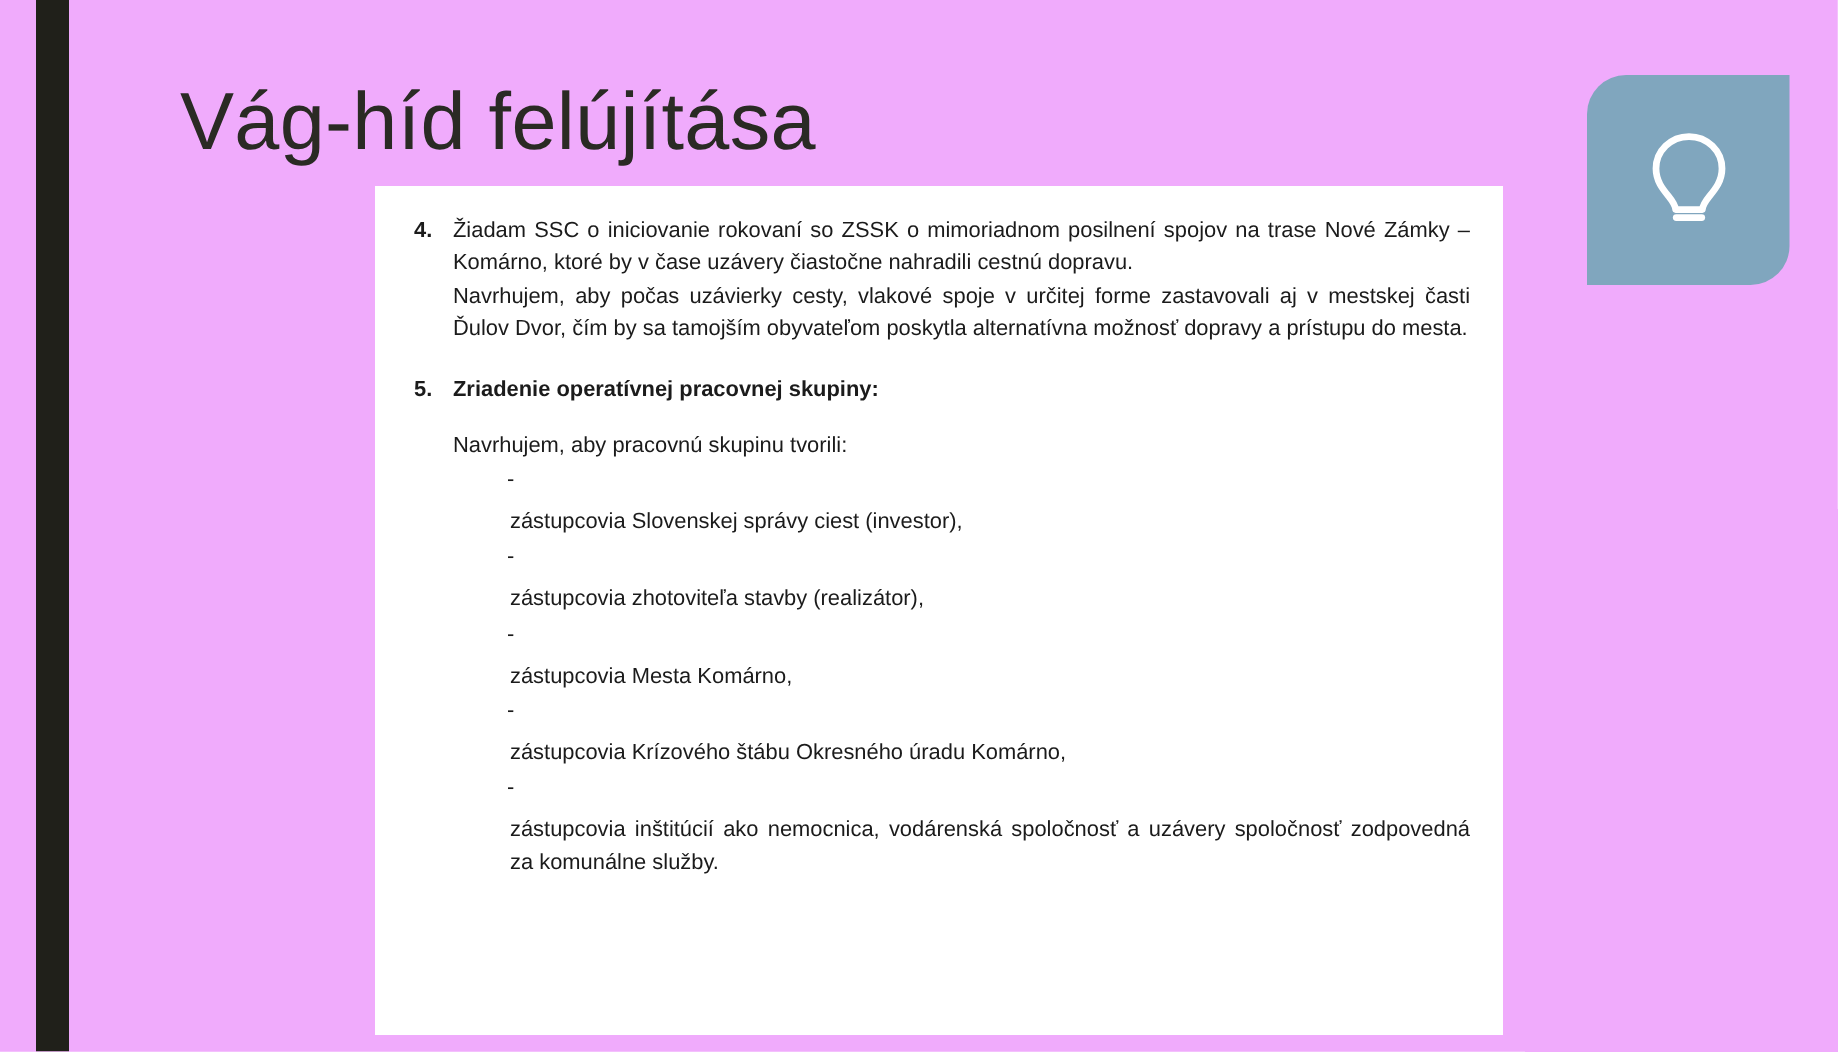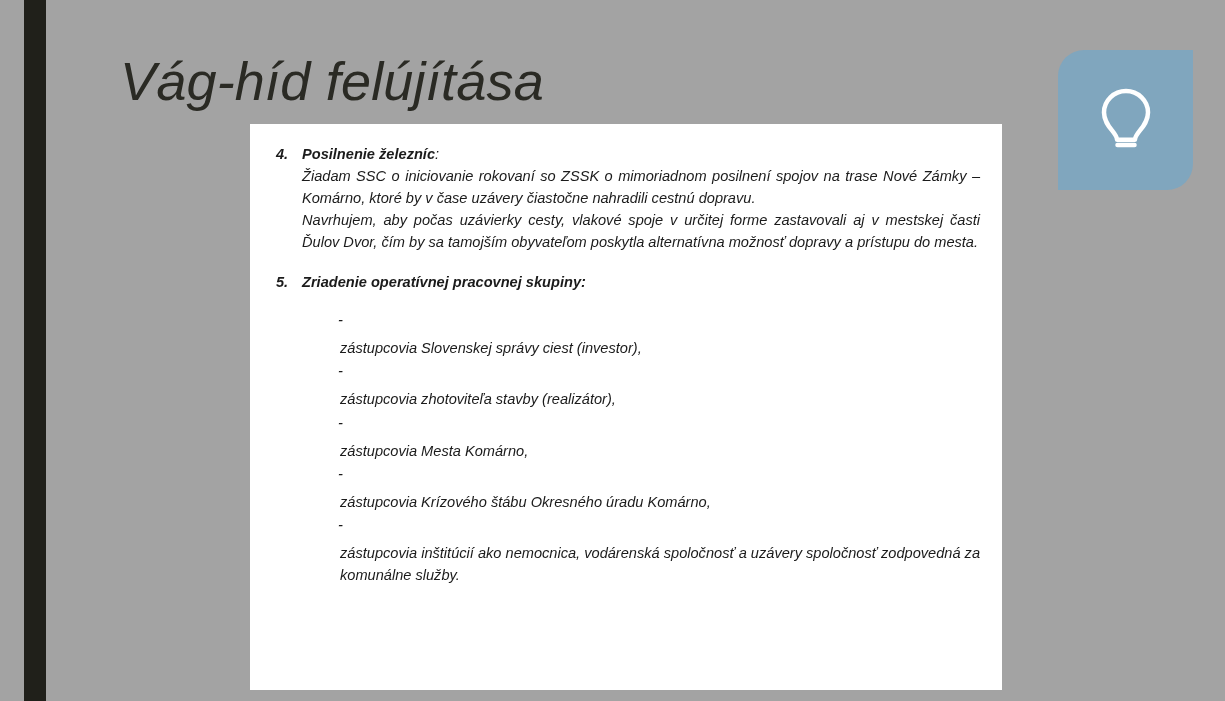--- a/index.html
+++ b/index.html
@@ -10,24 +10,23 @@
     width: 1225px;
     height: 701px;
     background: #ffffff;
     font-family: "Liberation Sans", sans-serif;
     overflow: hidden;
   }
   .slide {
     position: relative;
     width: 1225px;
     height: 701px;
-    background: #a3a3a3;
+    background: #f0abfc;
     box-sizing: border-box;
     overflow: hidden;
-    font-style: italic;
   }
   .left-bar {
     position: absolute;
     left: 24px;
     top: 0;
     width: 22px;
     height: 701px;
     background: #20201a;
   }
   .slide-title {
@@ -147,35 +146,35 @@
       </svg>
     </span>
   </div>
 
   <div class="doc-card">
     <div class="doc-body">
 
       <div class="item">
         <div class="item-num">4.</div>
         <div class="item-content">
-          <div class="item-heading"><span>Posilnenie  železníc</span><span class="tail">:</span></div>
           <p class="para">Žiadam SSC o iniciovanie rokovaní so ZSSK o mimoriadnom posilnení spojov na trase Nové Zámky – Komárno, ktoré by v čase uzávery čiastočne nahradili cestnú dopravu.</p>
           <p class="para last">Navrhujem, aby počas uzávierky cesty, vlakové spoje v určitej forme zastavovali aj v mestskej časti Ďulov Dvor, čím by sa tamojším obyvateľom poskytla alternatívna možnosť dopravy a prístupu do mesta.</p>
         </div>
       </div>
 
       <div class="spacer-md"></div>
 
       <div class="item">
         <div class="item-num">5.</div>
         <div class="item-content">
           <div class="item-heading"><span>Zriadenie operatívnej pracovnej skupiny:</span><span class="tail"></span></div>
 
           <div class="spacer-md"></div>
 
+          <p class="para">Navrhujem, aby pracovnú skupinu tvorili:</p>
 
           <ul class="dash-list">
             <li>
               <span class="dash-marker">-</span>
               <span class="dash-text">zástupcovia Slovenskej správy ciest (investor),</span>
             </li>
             <li>
               <span class="dash-marker">-</span>
               <span class="dash-text">zástupcovia zhotoviteľa stavby (realizátor),</span>
             </li>

